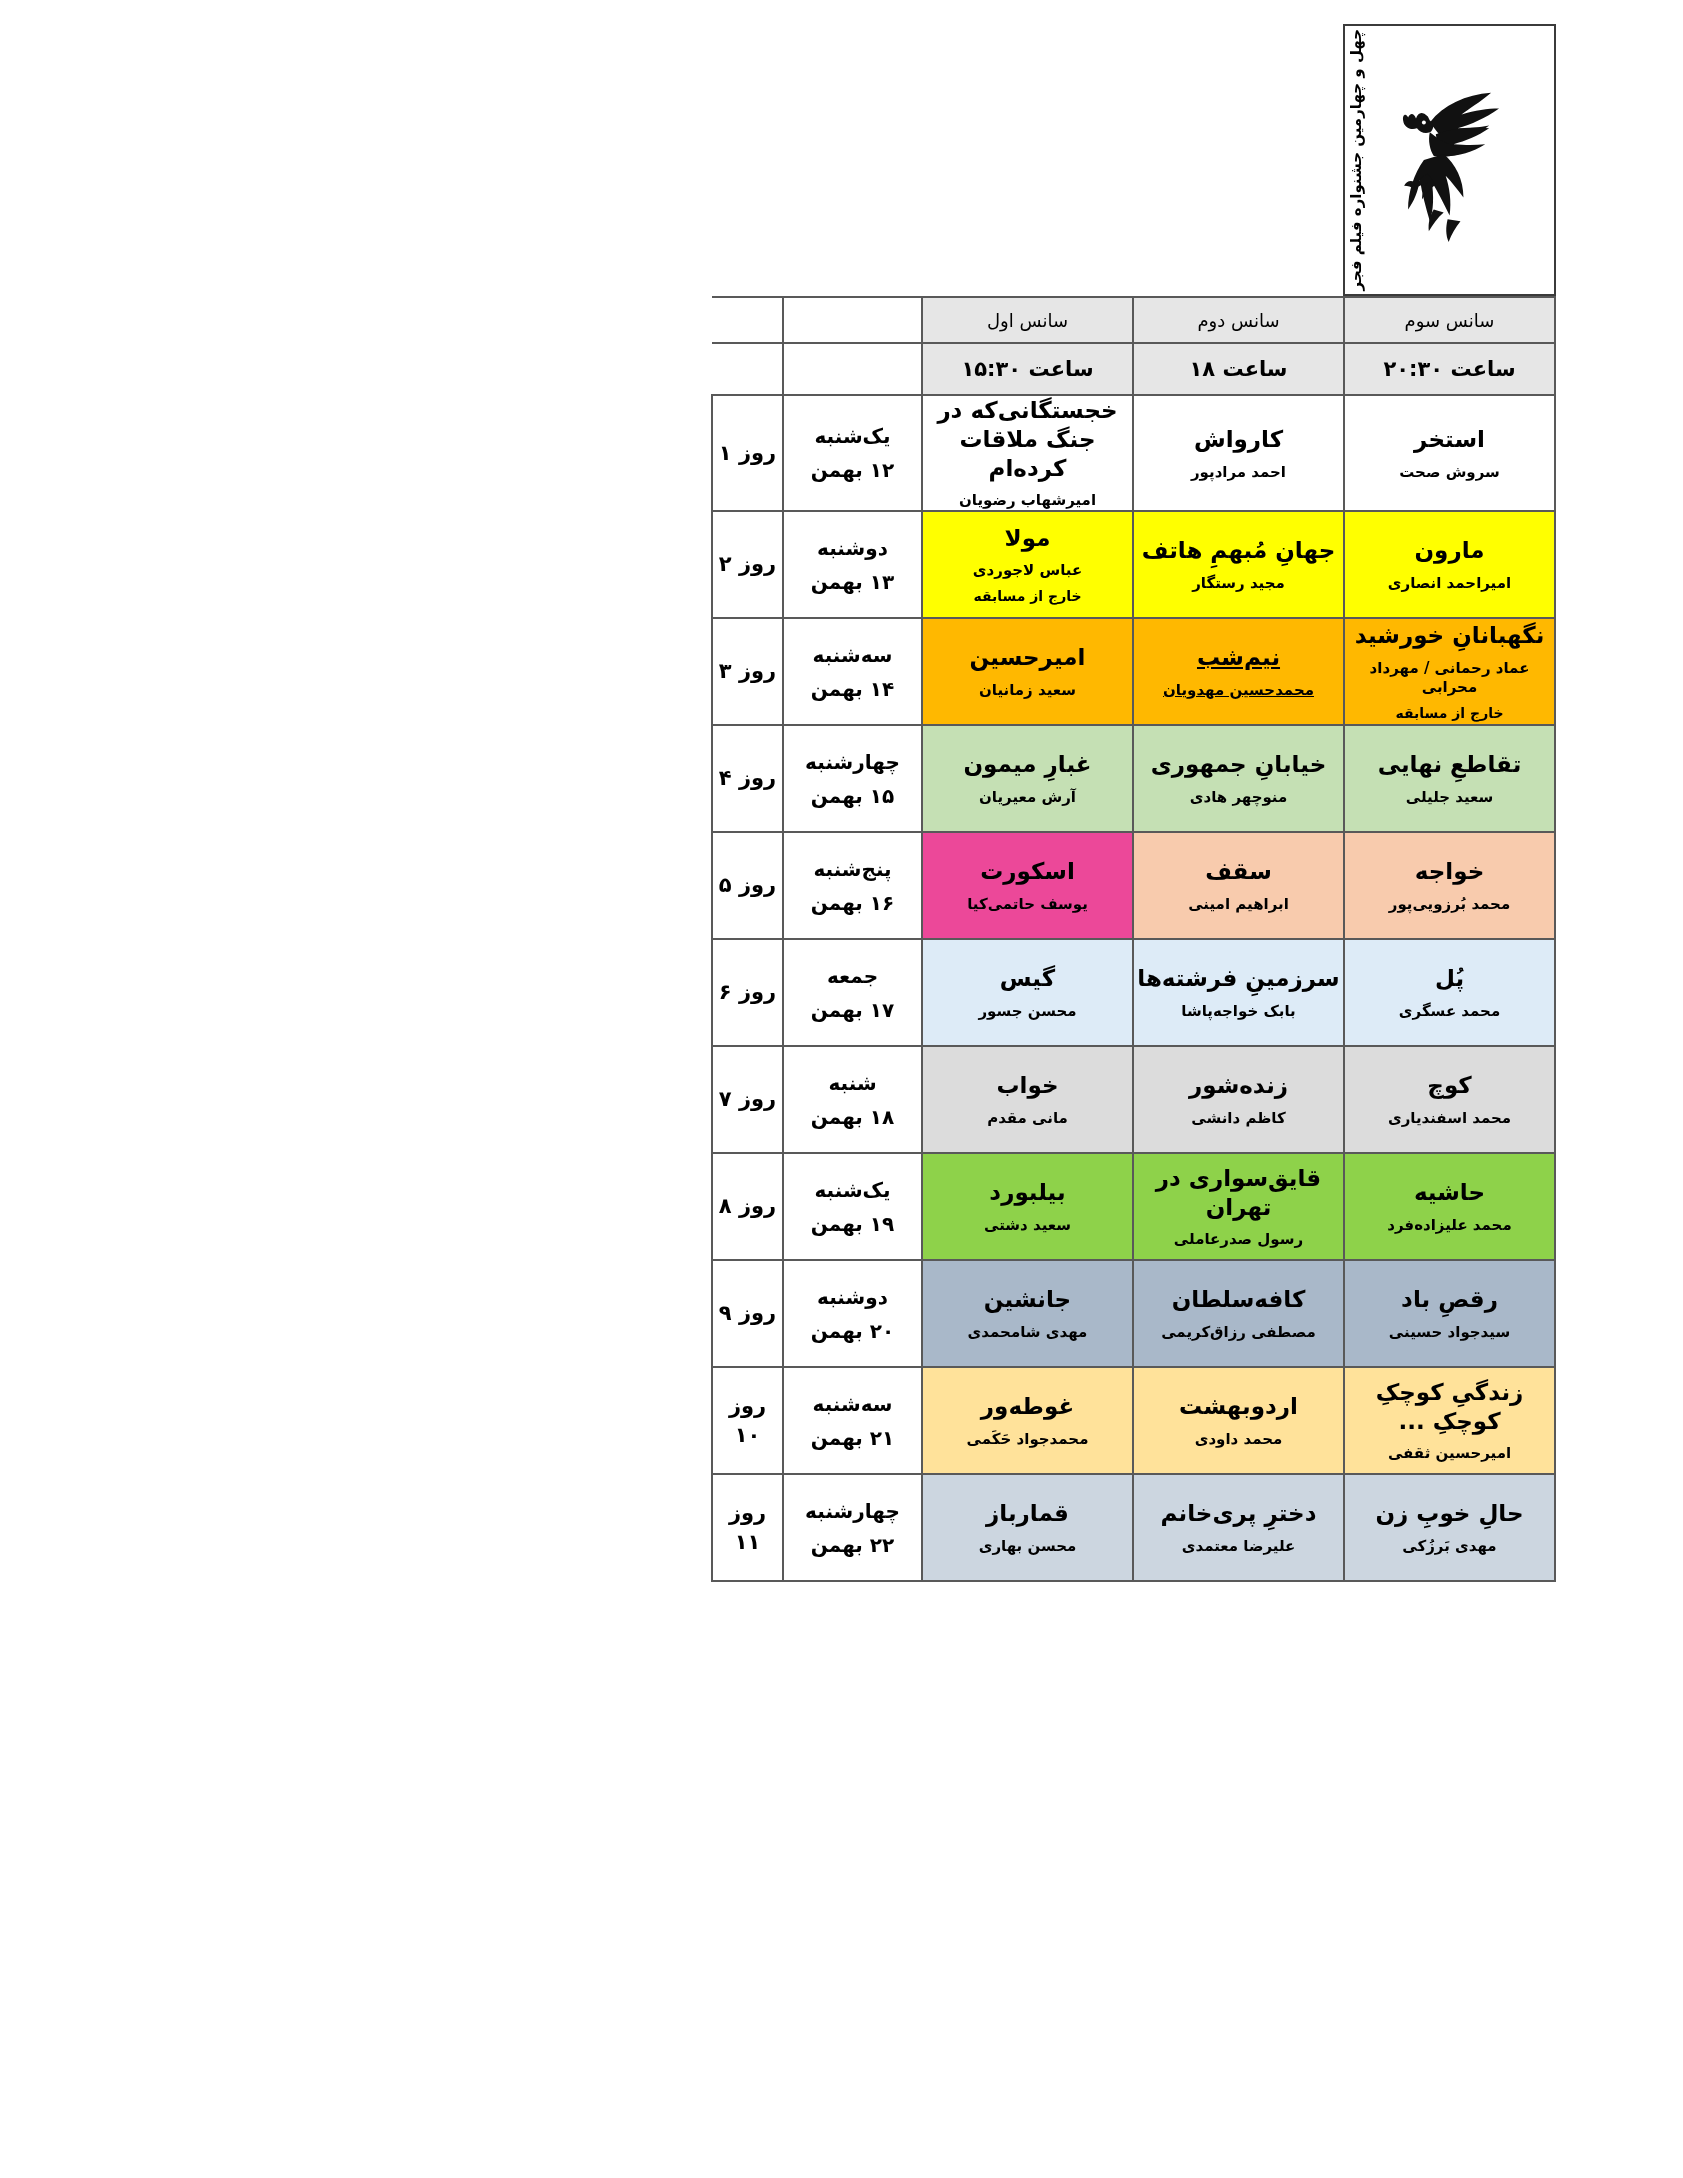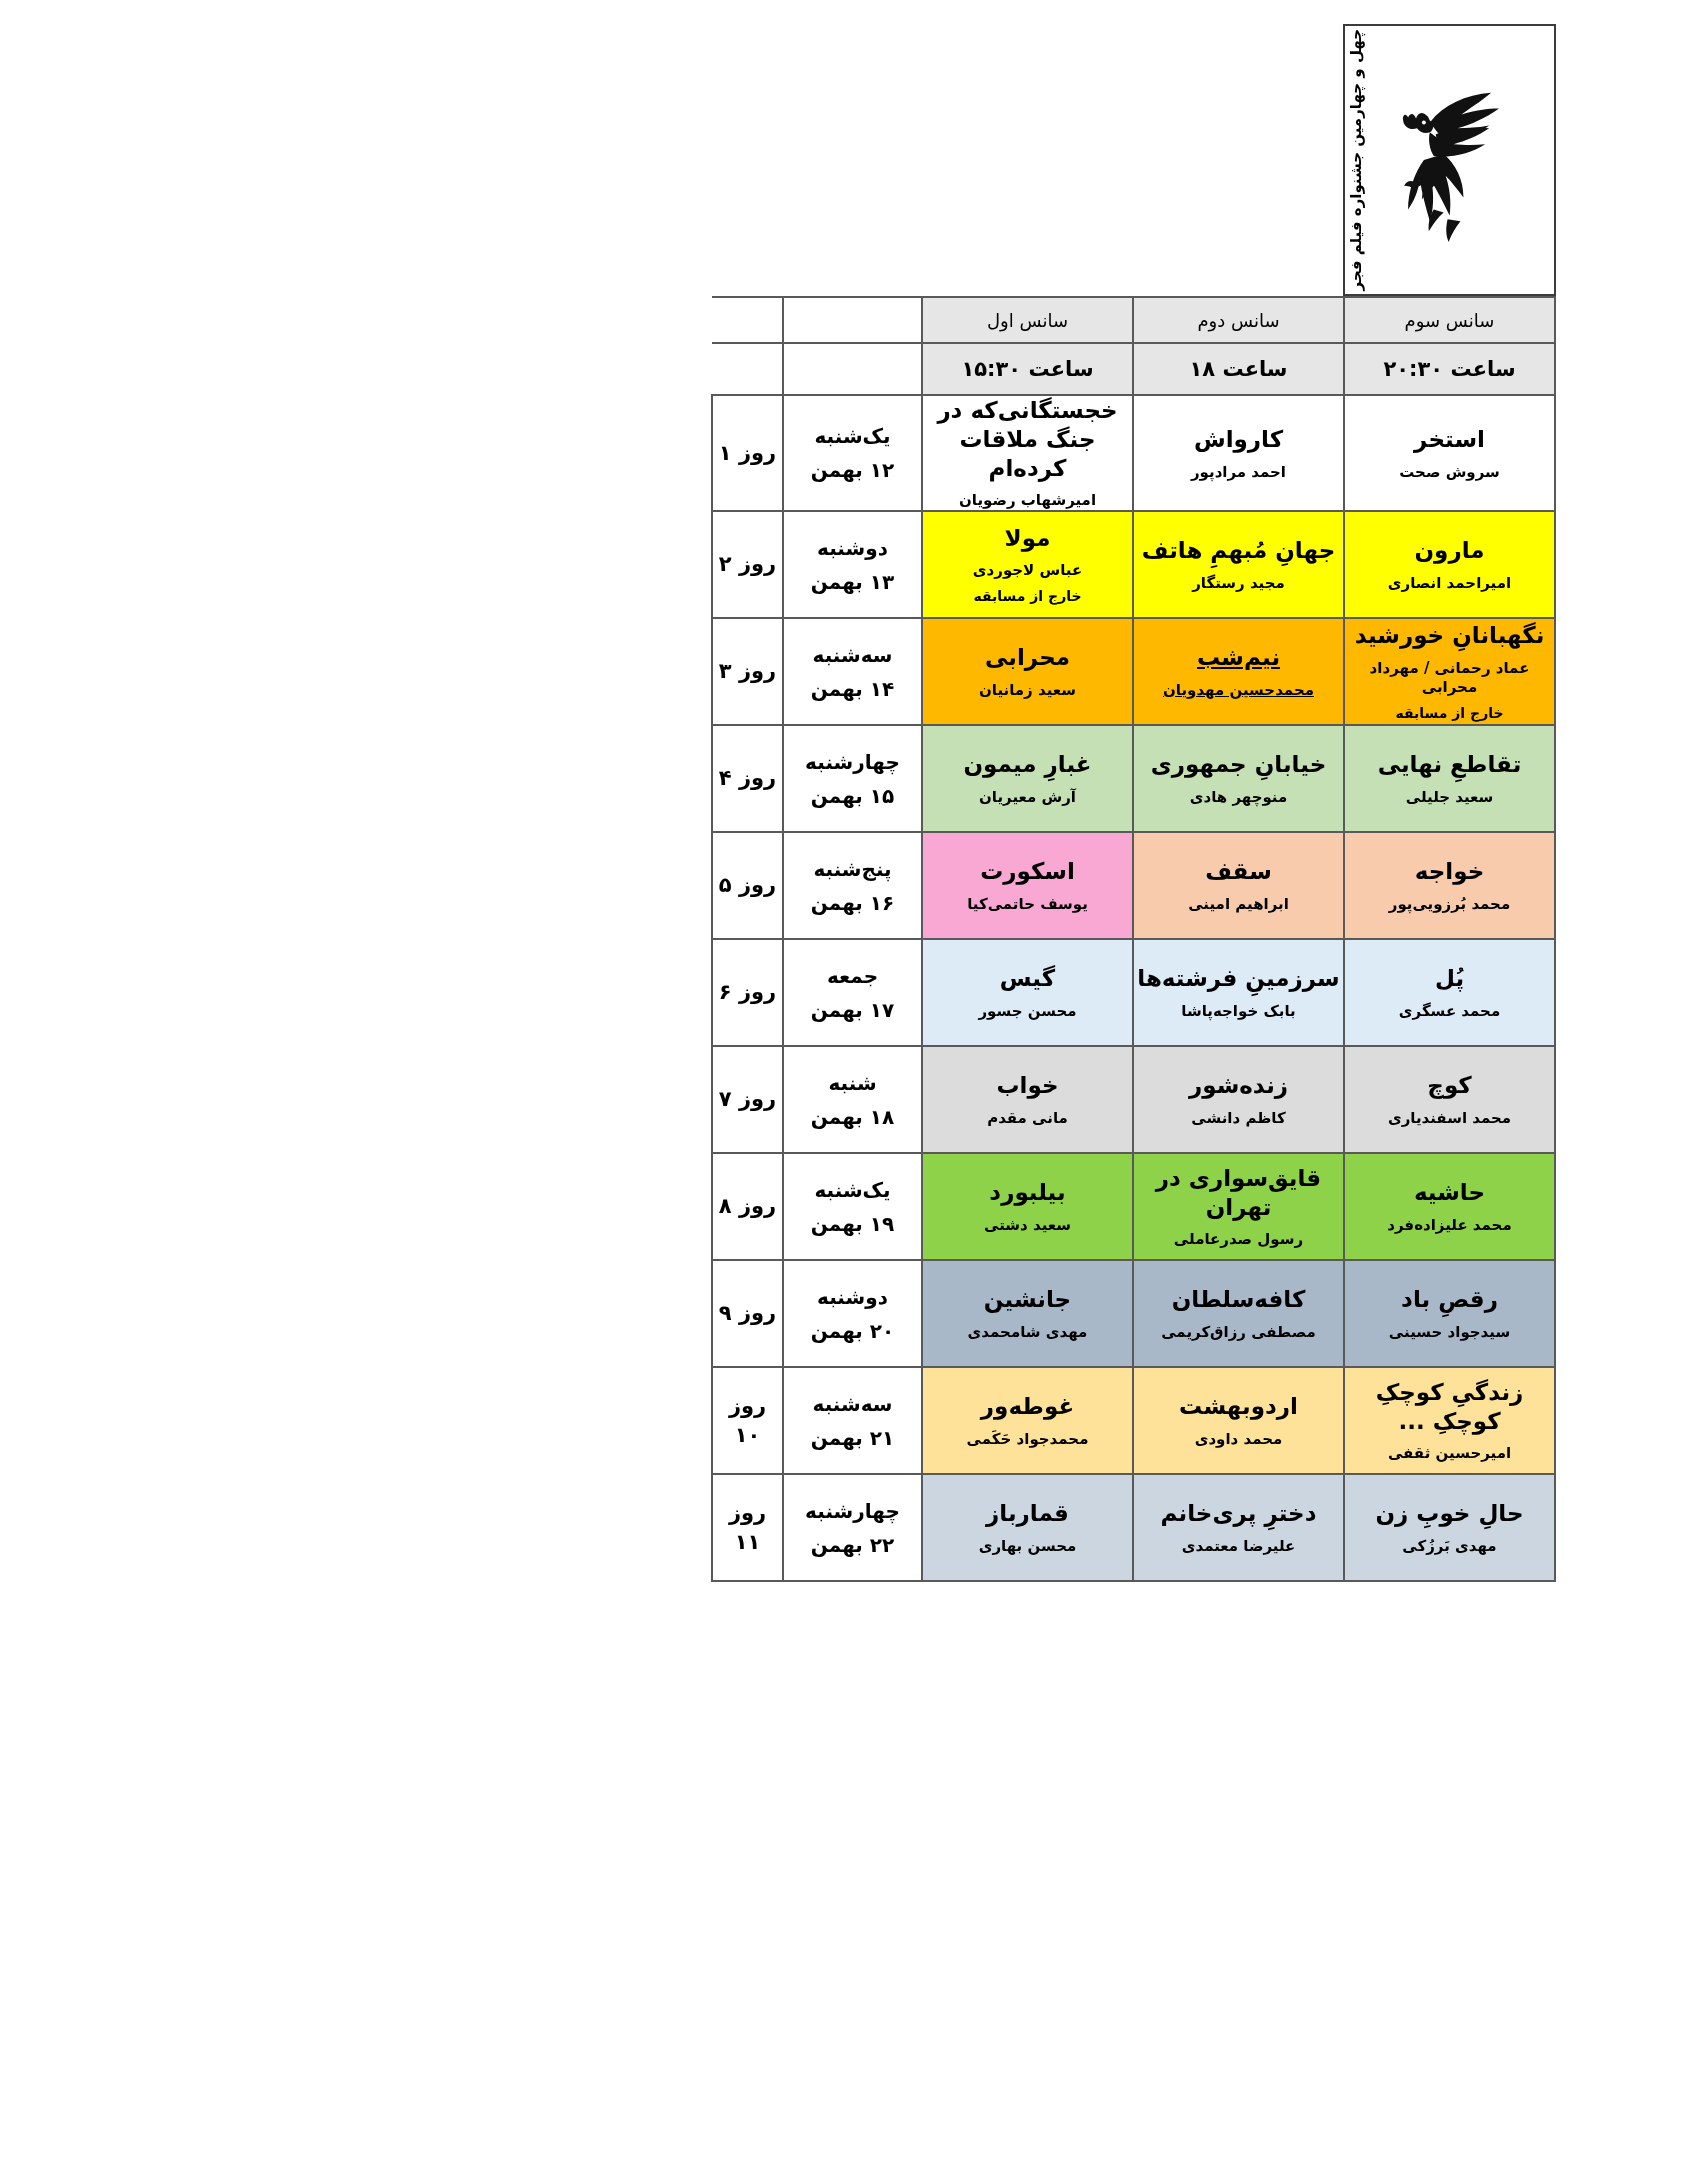--- a/index.html
+++ b/index.html
@@ -293,21 +293,21 @@
           <td class="film-cell" style="background: rgb(255, 184, 0);">
             <span class="film-title">نگهبانانِ خورشید</span>
             <span class="film-director">عماد رحمانی / مهرداد محرابی</span>
             <span class="film-note">خارج از مسابقه</span>
           </td>
           <td class="film-cell empty-note" style="background: rgb(255, 184, 0); text-decoration: underline;">
             <span class="film-title">نیم‌شب</span>
             <span class="film-director">محمدحسین مهدویان</span>
           </td>
           <td class="film-cell empty-note" style="background: rgb(255, 184, 0);">
-            <span class="film-title">محرابی</span>
+            <span class="film-title">امیرحسین</span>
             <span class="film-director">سعید زمانیان</span>
           </td>
           <td class="date-cell">سه‌شنبه<br>۱۴ بهمن</td>
           <td class="day-cell">روز ۳</td>
         </tr>
         <tr class="day-row">
           <td class="film-cell empty-note" style="background: rgb(197, 224, 180);">
             <span class="film-title">تقاطعِ نهایی</span>
             <span class="film-director">سعید جلیلی</span>
           </td>
@@ -324,21 +324,21 @@
         </tr>
         <tr class="day-row">
           <td class="film-cell empty-note" style="background: rgb(248, 203, 173);">
             <span class="film-title">خواجه</span>
             <span class="film-director">محمد بُرزویی‌پور</span>
           </td>
           <td class="film-cell empty-note" style="background: rgb(248, 203, 173);">
             <span class="film-title">سقف</span>
             <span class="film-director">ابراهیم امینی</span>
           </td>
-          <td class="film-cell empty-note" style="background: #f9a8d4;">
+          <td class="film-cell empty-note" style="background: #ec4899;">
             <span class="film-title">اسکورت</span>
             <span class="film-director">یوسف حاتمی‌کیا</span>
           </td>
           <td class="date-cell">پنج‌شنبه<br>۱۶ بهمن</td>
           <td class="day-cell">روز ۵</td>
         </tr>
         <tr class="day-row">
           <td class="film-cell empty-note" style="background: rgb(221, 235, 247);">
             <span class="film-title">پُل</span>
             <span class="film-director">محمد عسگری</span>

